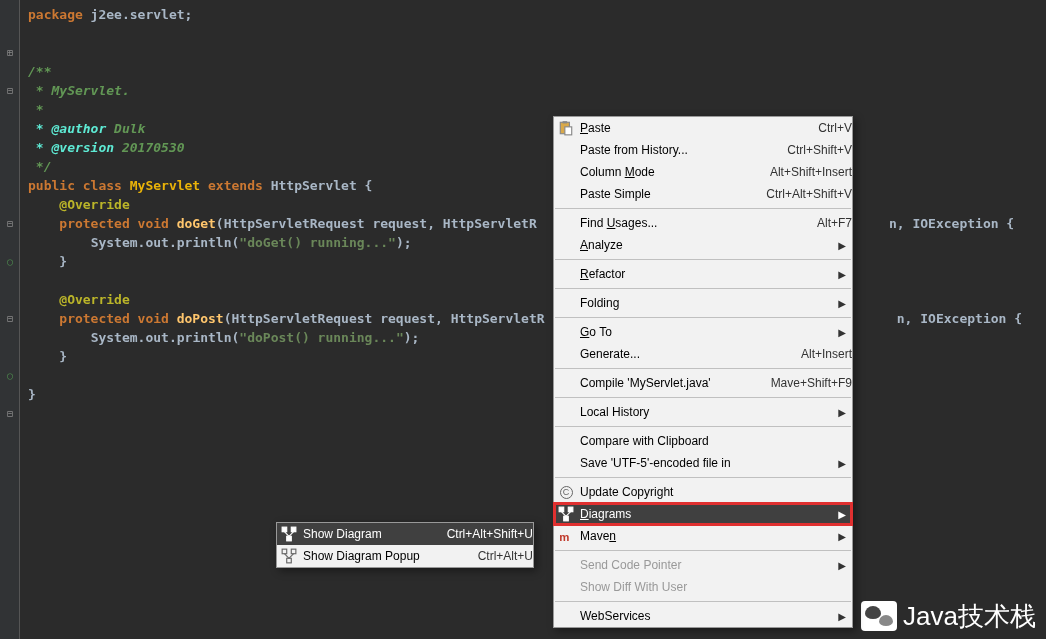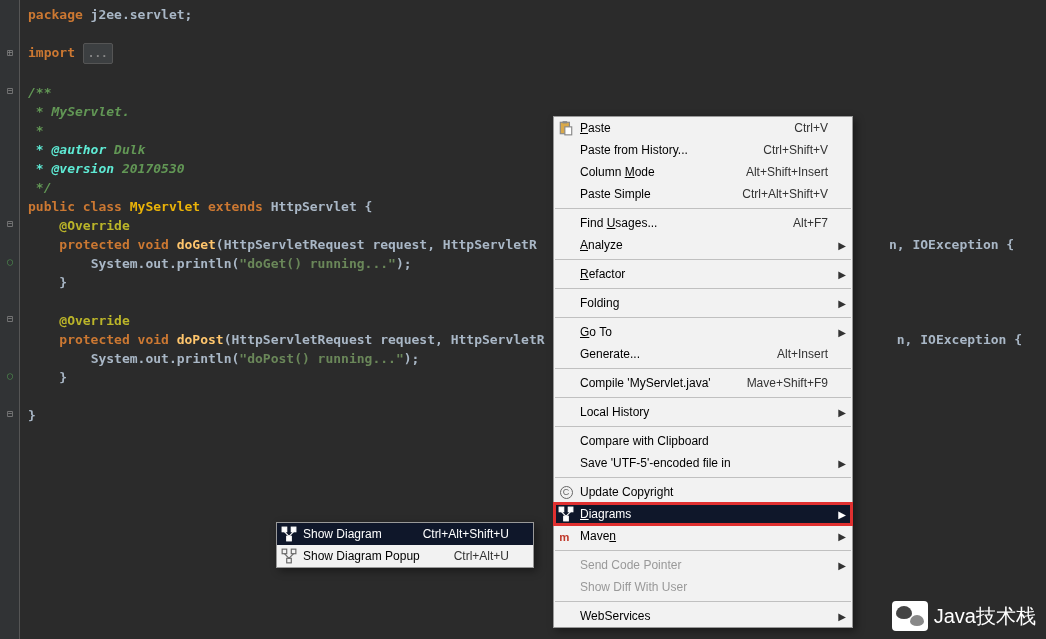--- a/index.html
+++ b/index.html
@@ -75,38 +75,38 @@
   width: 300px;
 }
 .sub-menu {
   left: 276px;
   top: 522px;
   width: 258px;
 }
 .menu-item {
   display: flex;
   align-items: center;
-  padding: 3px 24px 3px 26px;
+  padding: 3px 0 3px 26px;
   position: relative;
   height: 22px;
 }
 .menu-item .icon-slot {
   position: absolute;
   left: 4px;
   width: 16px;
   height: 16px;
   display: flex;
   align-items: center;
   justify-content: center;
 }
 .menu-item .label { flex: 1; }
 .menu-item .shortcut { color: #333; margin-left: 20px; }
 .menu-item .arrow { position: absolute; right: 6px; font-size: 10px; color: #333; }
 .menu-item.selected {
-  background: #0f172a;
+  background: #404040;
   color: #fff;
 }
 .menu-item.selected .shortcut,
 .menu-item.selected .arrow { color: #fff; }
 .menu-item.disabled { color: #999; }
 .menu-sep {
   height: 1px;
   background: #c0c0c0;
   margin: 3px 1px;
 }
@@ -143,21 +143,21 @@
 .wechat-icon::after {
   content: "";
   position: absolute;
   right: 4px; bottom: 5px;
   width: 14px; height: 11px;
   background: #888;
   border-radius: 50% 50% 50% 50% / 60% 60% 40% 40%;
 }
 .watermark-text {
   color: #fff;
-  font-size: 20px;
+  font-size: 26px;
   font-family: 'Microsoft YaHei', Arial, sans-serif;
   font-weight: 500;
 }
 .copyright-icon { 
   width: 13px; height: 13px; 
   border: 1px solid #666; 
   border-radius: 50%; 
   font-size: 9px; 
   line-height: 11px; 
   text-align: center;
@@ -173,21 +173,20 @@
   <div class="gutter-icon" style="top:214px">⊟</div>
   <div class="gutter-icon" style="top:252px;color:#4e8c4e">○</div>
   <div class="gutter-icon" style="top:309px">⊟</div>
   <div class="gutter-icon" style="top:366px;color:#4e8c4e">○</div>
   <div class="gutter-icon" style="top:404px">⊟</div>
 </div>
 
 <div class="editor">
 <div class="code-line"><span class="kw-orange">package</span><span> j2ee.servlet;</span></div>
 <div class="code-line">&nbsp;</div>
-<div class="code-line"><span class="kw-orange">import</span> <span class="fold-box">...</span></div>
 <div class="code-line">&nbsp;</div>
 <div class="code-line kw-comment">/**</div>
 <div class="code-line kw-comment"> * MyServlet.</div>
 <div class="code-line kw-comment"> *</div>
 <div class="code-line"><span class="kw-graytag"> * @author</span><span class="kw-comment"> Dulk</span></div>
 <div class="code-line"><span class="kw-graytag"> * @version</span><span class="kw-comment"> 20170530</span></div>
 <div class="code-line kw-comment"> */</div>
 <div class="code-line"><span class="kw-orange">public class </span><span class="kw-class">MyServlet</span><span class="kw-orange"> extends </span><span>HttpServlet</span><span> {</span></div>
 <div class="code-line">    <span class="kw-olive">@Override</span></div>
 <div class="code-line">    <span class="kw-orange">protected void </span><span class="kw-yellow">doGet</span><span>(HttpServletRequest request, HttpServletR</span><span style="visibility:hidden">xxxxxxxxxxxxxxxxxxxxxxxxxxxxxxxxxxxxxxxxxxxxx</span><span>n, IOException {</span></div>

